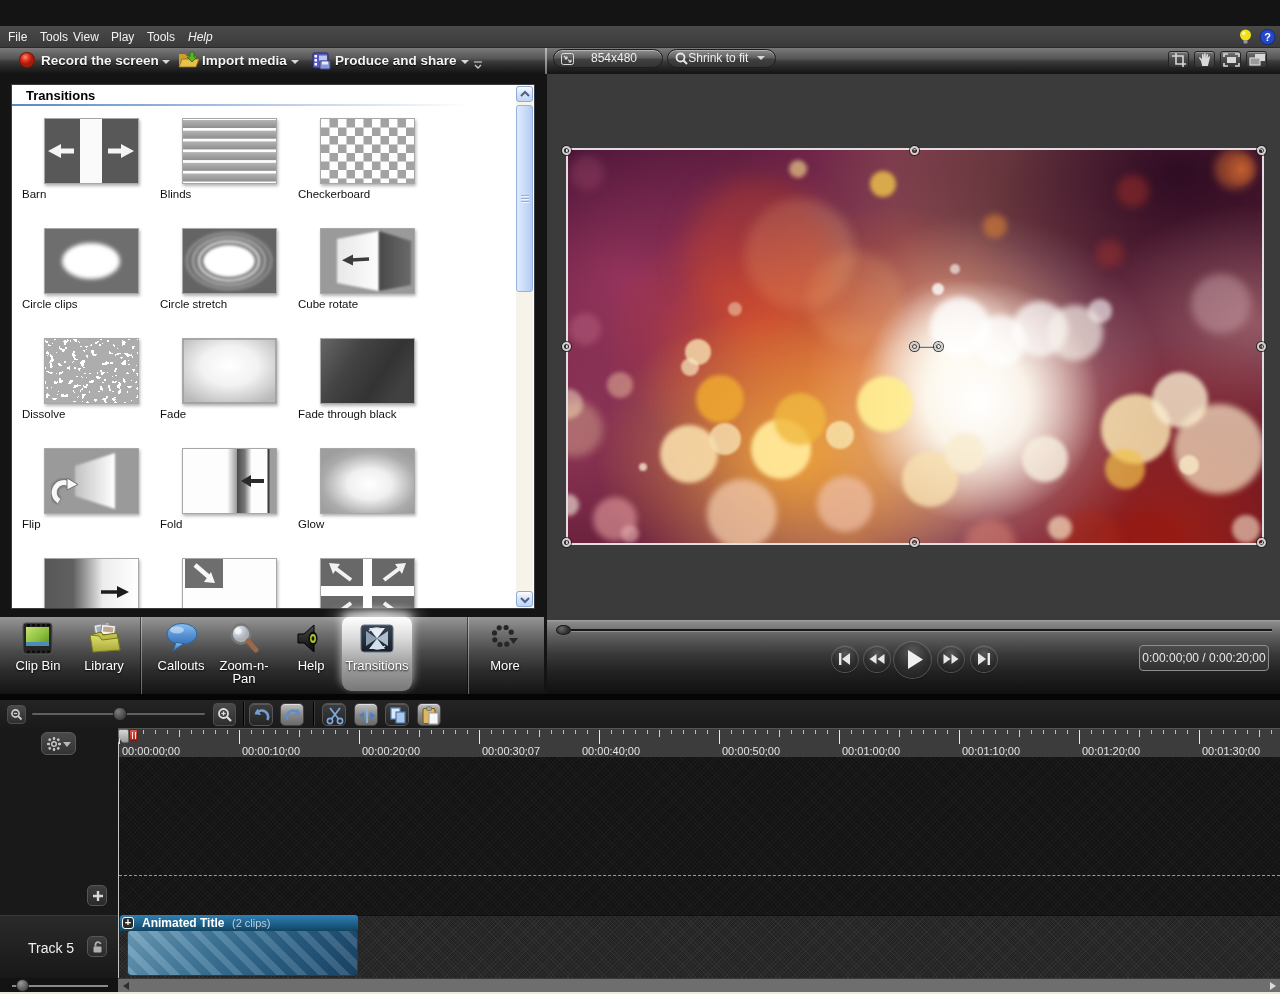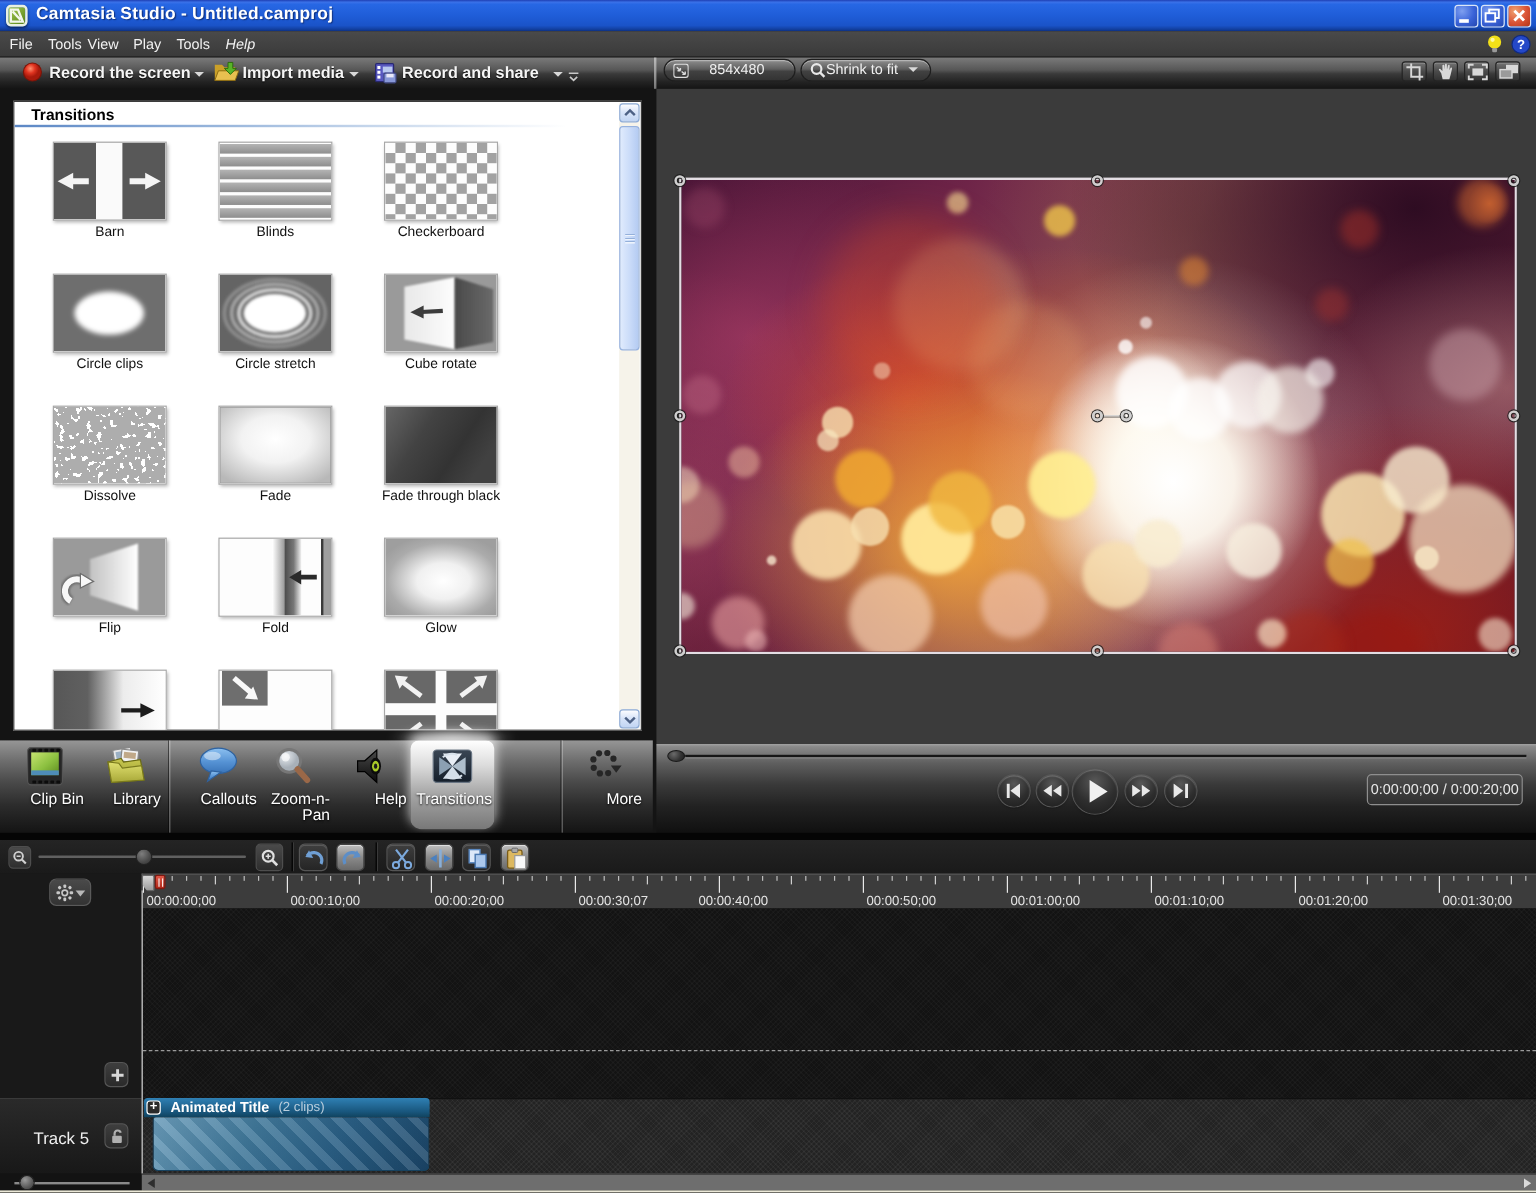--- a/index.html
+++ b/index.html
@@ -39,37 +39,37 @@
     background:linear-gradient(180deg,#757575,#4a4a4a 50%,#333); box-shadow:inset 0 1px 0 rgba(255,255,255,.25); }
   .pv-btn svg { position:absolute; left:1px; top:0; }
 
   
   .panel { position:absolute; left:11px; top:84px; width:524px; height:525px; background:#fff; border:1px solid #3c3c3c; overflow:hidden; }
   .panel-title { position:absolute; left:14px; top:3px; font-size:13px; font-weight:bold; color:#000; }
   .panel-rule { position:absolute; left:0px; top:19px; height:2px; width:460px;
     background:linear-gradient(90deg,#5b87c5,#9db9dd 40%,rgba(220,230,245,0) 100%); }
   .thumb { position:absolute; width:95px; height:66px; border:1px solid #a8a8a8; box-shadow:1px 2px 3px rgba(0,0,0,.3); background:#fff; overflow:hidden; }
   .thumb svg { display:block; }
-  .thumb-label { position:absolute; width:139px; text-align:center; font-size:11.5px; color:#111; }
+  .thumb-label { position:absolute; width:139px; text-align:left; font-size:11.5px; color:#111; }
 
   
   .xp-scroll { position:absolute; right:1px; top:1px; width:17px; height:521px; background:#f6f3ea; }
   .xp-btn { position:absolute; left:0; width:17px; height:16px; border-radius:3px; border:1px solid #8cabd8;
     background:linear-gradient(180deg,#fdfdff,#d9e5f9 45%,#c2d5f3); }
   .xp-btn svg { position:absolute; left:2px; top:3px; }
   .xp-thumb { position:absolute; left:0; top:19px; width:17px; height:187px; border-radius:3px; border:1px solid #96b2e0;
     background:linear-gradient(90deg,#e0ebfd,#cbdcf9 50%,#b4cbf2); }
   .xp-grip { position:absolute; left:4px; top:50%; margin-top:-4px; width:8px; height:8px;
     background:repeating-linear-gradient(180deg,#94b0da 0 1px,#eef4fd 1px 2px,rgba(0,0,0,0) 2px 3px); }
 
   
   .tabbar { position:absolute; left:0; top:617px; width:544px; height:77px;
     background:linear-gradient(180deg,#969696 0%,#6e6e6e 22%,#4a4a4a 45%,#2c2c2c 70%,#141414 100%); }
   .tab-sep { position:absolute; top:0; width:1px; height:77px; background:rgba(255,255,255,.35); box-shadow:-1px 0 0 rgba(0,0,0,.5); }
-  .tab { position:absolute; top:0; height:77px; text-align:right; color:#fff; }
+  .tab { position:absolute; top:0; height:77px; text-align:center; color:#fff; }
   .tab .ticon { position:absolute; top:4px; left:50%; transform:translateX(-50%); width:36px; height:36px; }
   .tab .tlabel { position:absolute; top:42px; width:100%; font-size:13px; line-height:13px; color:#fff; text-shadow:0 1px 2px #000; }
   .tab-glow { position:absolute; left:324px; top:607px; width:106px; height:16px; border-radius:50%;
     background:radial-gradient(ellipse at center, rgba(255,255,255,.8), rgba(255,255,255,0) 72%); filter:blur(4px); }
   .tab-selected-bg { position:absolute; left:342px; top:617px; width:70px; height:74px; border-radius:7px 7px 9px 9px;
     background:linear-gradient(180deg,#ffffff 0%,#dcdcdc 28%,#a6a6a6 60%,#787878 100%); box-shadow:0 -4px 10px rgba(255,255,255,.75); }
 
   
   .stage { position:absolute; left:547px; top:74px; width:733px; height:546px; background:#3b3b3b; }
   .canvas-frame { position:absolute; left:566px; top:148px; width:698px; height:397px; border:2px solid #e3dde3; }
@@ -165,44 +165,20 @@
   .mini-line { position:absolute; left:12px; top:7px; width:96px; height:1.5px; background:#8a8a8a; }
   .mini-thumb { position:absolute; left:16px; top:1px; width:13px; height:13px; border-radius:50%;
     background:radial-gradient(circle at 35% 30%,#9a9a9a,#5a5a5a 60%,#3a3a3a); border:1px solid #222; }
   .bottom-strip { position:absolute; left:0; top:992px; width:1280px; height:2px; background:#ece9d8; }
 </style>
 </head>
 <body>
 
 <div id="window">
 
-  <div class="titlebar">
-    <div class="app-icon">
-      <svg width="14" height="14" viewBox="0 0 14 14">
-          <path d="M2 2 L8 2 L12 12 L2 12 Z M3.5 3.5 L10 10.5" stroke="#f2f6ea" stroke-width="2" fill="none"></path>
-        </svg>
-    </div>
-    <div class="title-text">Camtasia Studio - Untitled.camproj</div>
-    <div class="winbtn min" style="left:1212px">
-      <svg width="18" height="17">
-          <rect x="3" y="11" width="8" height="3" fill="#fff"></rect>
-        </svg>
-    </div>
-    <div class="winbtn max" style="left:1234px">
-      <svg width="18" height="17">
-          <rect x="6" y="3" width="8" height="7" fill="none" stroke="#fff" stroke-width="1.6"></rect>
-          <rect x="3" y="6" width="8" height="7" fill="#3a63d8" stroke="#fff" stroke-width="1.6"></rect>
-        </svg>
-    </div>
-    <div class="winbtn close" style="left:1256px">
-      <svg width="18" height="17">
-          <path d="M5 4 L13 12 M13 4 L5 12" stroke="#fff" stroke-width="2.4"></path>
-        </svg>
-    </div>
-  </div>
 
   <div class="menubar">
     <div id="menu-items">
         <div class="menu-item" style="left: 0px;">File</div>
         <div class="menu-item" style="left: 32px;">Tools</div>
         <div class="menu-item" style="left: 65px;">View</div>
         <div class="menu-item" style="left: 103px;">Play</div>
         <div class="menu-item" style="left: 139px;">Tools</div>
         <div class="menu-item" style="left: 180px; font-style: italic;">Help</div>
       </div>
@@ -252,21 +228,21 @@
     <svg width="19" height="19">
         <rect x="1" y="2" width="15" height="15" rx="1" fill="#5858c0" stroke="#282870"></rect>
         <rect x="2.5" y="4" width="2.5" height="2.5" fill="#fff"></rect>
         <rect x="2.5" y="8" width="2.5" height="2.5" fill="#fff"></rect>
         <rect x="2.5" y="12" width="2.5" height="2.5" fill="#fff"></rect>
         <rect x="7" y="4.5" width="8" height="5" fill="#b8c8f0"></rect>
         <rect x="8" y="10" width="10" height="8" rx="1" fill="#8898d8" stroke="#404880"></rect>
         <rect x="10" y="10.5" width="6" height="3" fill="#e8e8f8"></rect>
       </svg>
   </span>
-  <div class="tb-label" style="left:335px">Record and share</div>
+  <div class="tb-label" style="left:335px">Produce and share</div>
   <div class="tb-caret" style="left:461px"></div>
   <span style="position:absolute;left:473px;top:56px;">
     <svg width="10" height="10">
         <path d="M1 2 H9" stroke="#c8c8c8" stroke-width="1.2"></path>
         <path d="M2 5 L5 8 L8 5" fill="none" stroke="#c8c8c8" stroke-width="1.4"></path>
       </svg>
   </span>
   <div class="tb-sep"></div>
 
   <div class="pill" style="left:553px;width:110px;">

